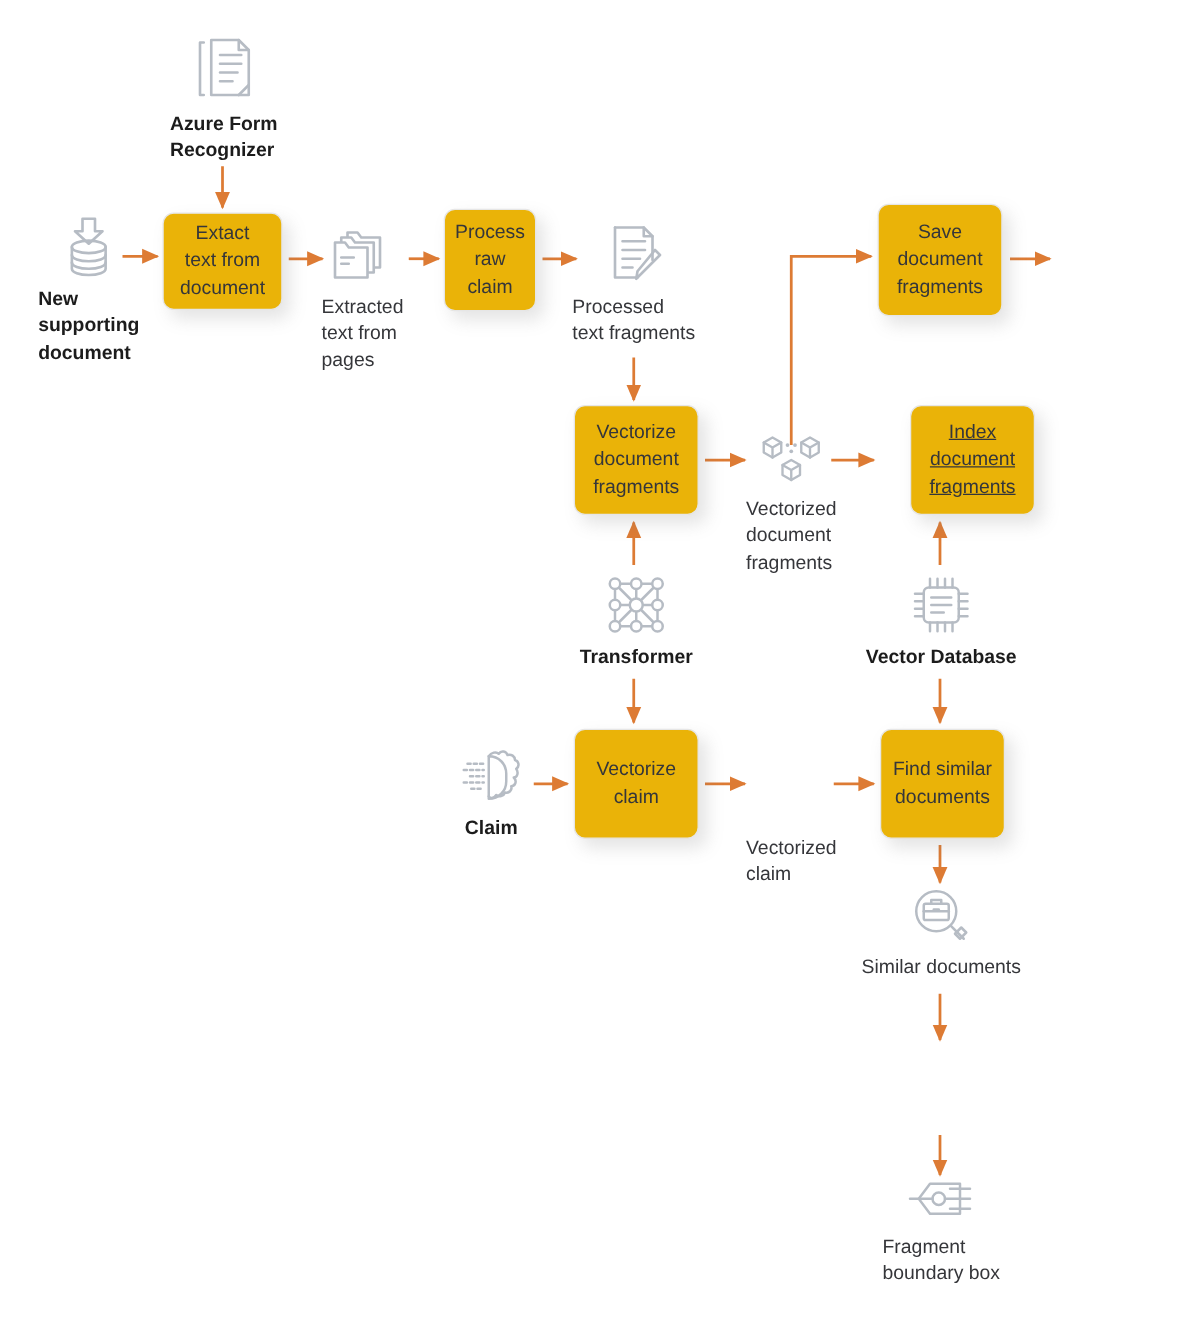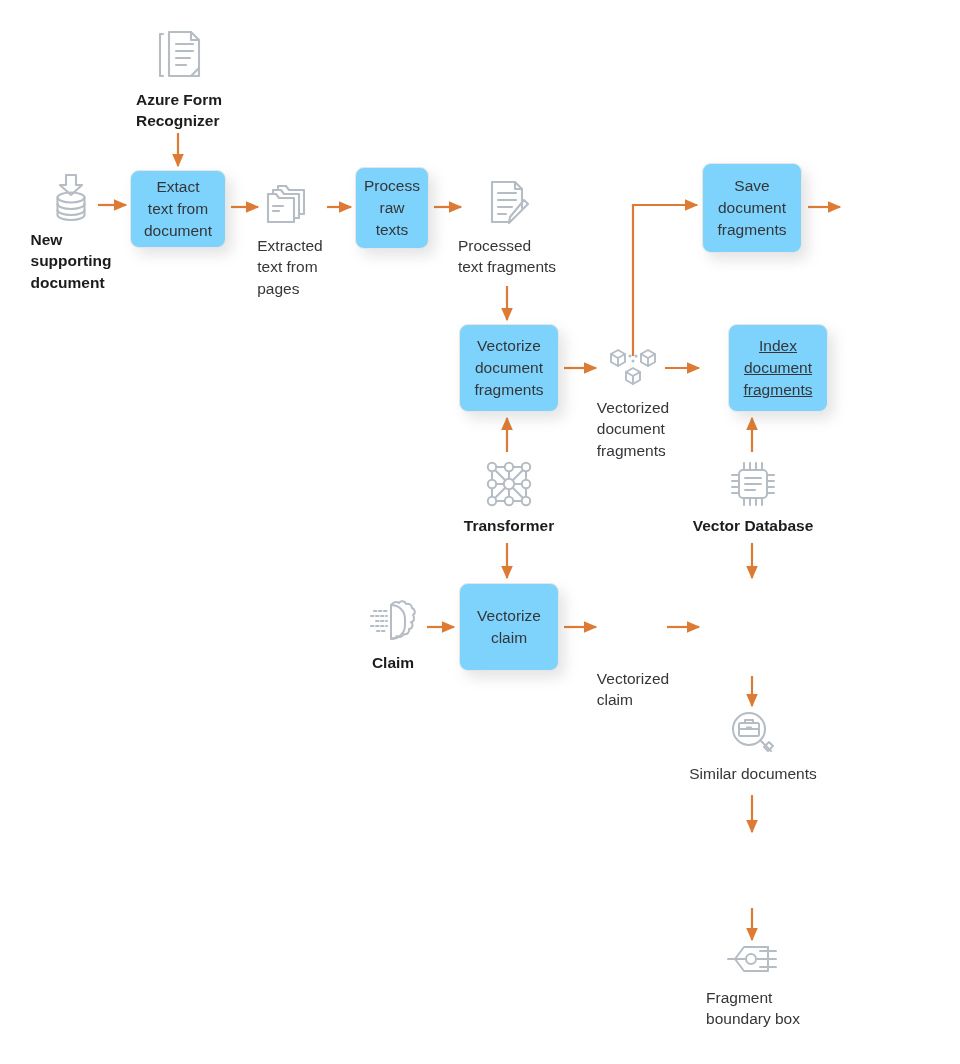--- a/index.html
+++ b/index.html
@@ -14,21 +14,21 @@
   #canvas {
     position: relative;
     width: 960px;
     height: 1064px;
     background: #ffffff;
     overflow: hidden;
   }
   
   .pbox {
     position: absolute;
-    background: #7dd3fc;
+    background: #eab308;
     border: 1px solid #e6e6e6;
     border-radius: 9px;
     box-shadow: 6px 7px 14px rgba(120,120,120,0.20);
     display: flex;
     align-items: center;
     justify-content: center;
     text-align: center;
     font-size: 15.5px;
     line-height: 1.42;
     color: #35363a;
@@ -115,37 +115,39 @@
       </g>
     </svg>
   </div>
 
   <div class="pbox" style="left:130px; top:170px; width:96px; height:78px; white-space:pre-line;">Extact
 text from
 document</div>
 
   <div class="pbox" style="left:355px; top:167px; width:74px; height:82px; white-space:pre-line;">Process
 raw
-texts</div>
+claim</div>
 
   <div class="pbox" style="left:702px; top:163px; width:100px; height:90px; white-space:pre-line;">Save
 document
 fragments</div>
 
   <div class="pbox" style="left:459px; top:324px; width:100px; height:88px; white-space:pre-line;">Vectorize
 document
 fragments</div>
 
   <div class="pbox" style="left:728px; top:324px; width:100px; height:88px; white-space:pre-line;text-decoration:underline;">Index
 document
 fragments</div>
 
   <div class="pbox" style="left:459px; top:583px; width:100px; height:88px; white-space:pre-line;">Vectorize
 claim</div>
 
+  <div class="pbox" style="left:704px; top:583px; width:100px; height:88px; white-space:pre-line;">Find similar
+documents</div>
 
 
   <div class="artefact bold" style="left:127px; top:26px; width:104px;">
     <span class="icon">
       <svg width="54" height="58" viewBox="0 0 54 58">
         <g fill="none" stroke="#b6bcc4" stroke-width="2.1" stroke-linecap="round" stroke-linejoin="round">
           <path d="M11,8 L8,8 L8,50 L11,50"></path>
           <path d="M17,6 L39,6 L47,14 L47,50 L17,50 Z"></path>
           <path d="M47,14 L39,14 L39,6"></path>
           <path d="M24,18 L41,18 M24,25 L41,25 M24,32 L38,32 M24,39 L34,39"></path>

